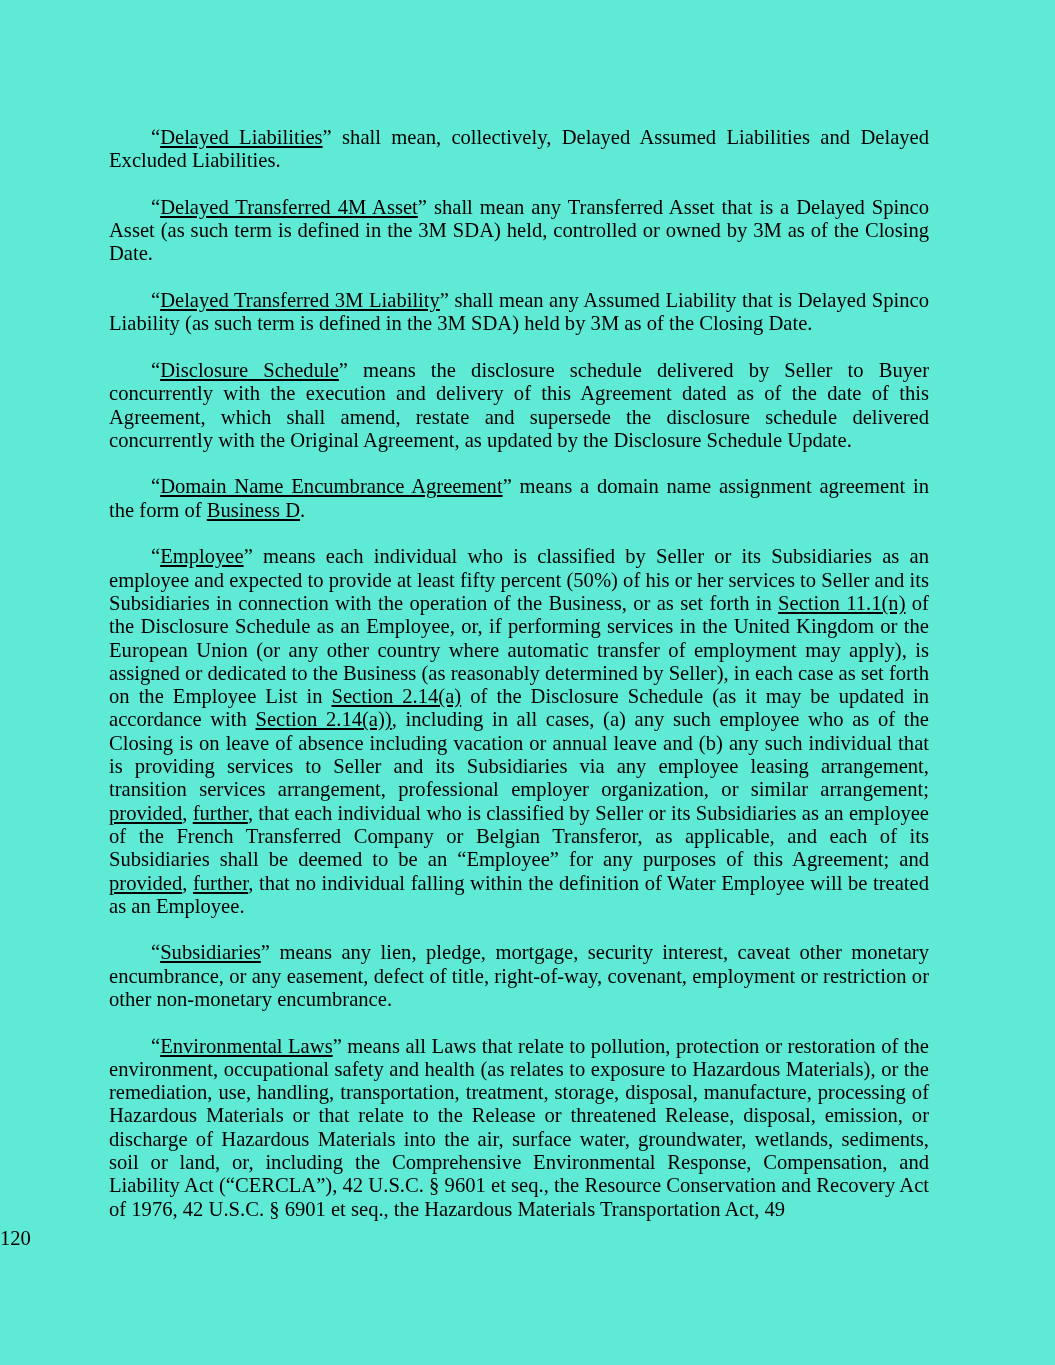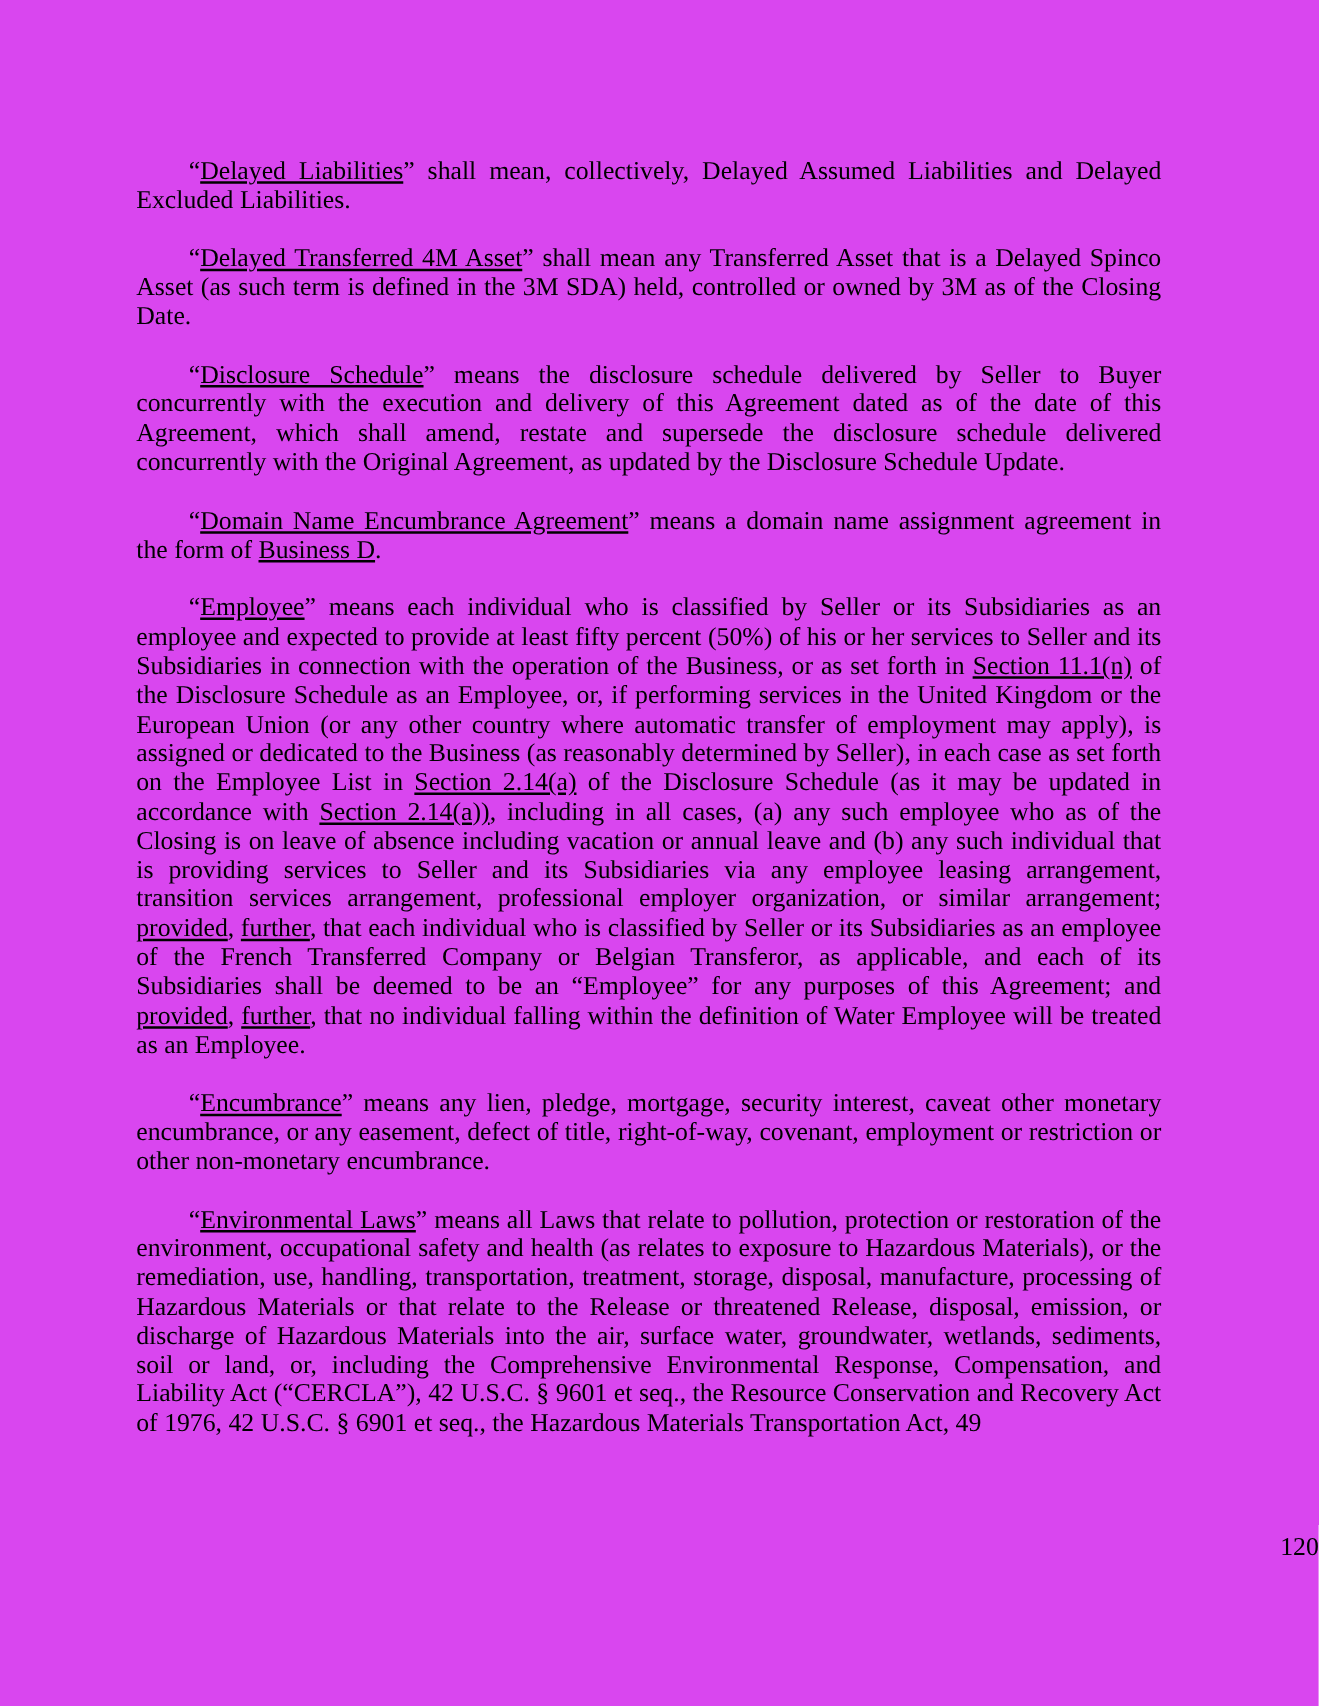--- a/index.html
+++ b/index.html
@@ -4,21 +4,21 @@
 <style>
   html, body {
     margin: 0;
     padding: 0;
     background: #ffffff;
   }
   .page {
     position: relative;
     width: 1055px;
     height: 1365px;
-    background: #d946ef;
+    background: #5eead4;
     overflow: hidden;
     color: #000000;
     font-family: "Liberation Serif", "DejaVu Serif", serif;
   }
   .content {
     position: absolute;
     left: 109px;
     top: 126px;
     width: 820px;
   }
@@ -32,33 +32,34 @@
   }
   .u {
     text-decoration: underline;
     text-underline-offset: 2px;
   }
   .page-number {
     position: absolute;
     top: 1227px;
     left: 0;
     width: 100%;
-    text-align: right;
+    text-align: left;
     font-size: 20.6px;
     line-height: 23.3px;
     color: #000000;
   }
 </style>
 </head>
 <body>
 
 <div class="page">
   <div class="content">
     <p><span>“</span><span class="u">Delayed Liabilities</span><span>” shall mean, collectively, Delayed Assumed Liabilities and Delayed Excluded Liabilities.</span></p>
     <p><span>“</span><span class="u">Delayed Transferred 4M Asset</span><span>” shall mean any Transferred Asset that is a Delayed Spinco Asset (as such term is defined in the 3M SDA) held, controlled or owned by 3M as of the Closing Date.</span></p>
+    <p><span>“</span><span class="u">Delayed Transferred 3M Liability</span><span>” shall mean any Assumed Liability that is Delayed Spinco Liability (as such term is defined in the 3M SDA) held by 3M as of the Closing Date.</span></p>
     <p><span>“</span><span class="u">Disclosure Schedule</span><span>” means the disclosure schedule delivered by Seller to Buyer concurrently with the execution and delivery of this Agreement dated as of the date of this Agreement, which shall amend, restate and supersede the disclosure schedule delivered concurrently with the Original Agreement, as updated by the Disclosure Schedule Update.</span></p>
     <p><span>“</span><span class="u">Domain Name Encumbrance Agreement</span><span>” means a domain name assignment agreement in the form of </span><span class="u">Business D</span><span>.</span></p>
     <p><span>“</span><span class="u">Employee</span><span>” means each individual who is classified by Seller or its Subsidiaries as an employee and expected to provide at least fifty percent (50%) of his or her services to Seller and its Subsidiaries in connection with the operation of the Business, or as set forth in </span><span class="u">Section 11.1(n)</span><span> of the Disclosure Schedule as an Employee, or, if performing services in the United Kingdom or the European Union (or any other country where automatic transfer of employment may apply), is assigned or dedicated to the Business (as reasonably determined by Seller), in each case as set forth on the Employee List in </span><span class="u">Section 2.14(a)</span><span> of the Disclosure Schedule (as it may be updated in accordance with </span><span class="u">Section 2.14(a))</span><span>, including in all cases, (a) any such employee who as of the Closing is on leave of absence including vacation or annual leave and (b) any such individual that is providing services to Seller and its Subsidiaries via any employee leasing arrangement, transition services arrangement, professional employer organization, or similar arrangement; </span><span class="u">provided</span><span>, </span><span class="u">further</span><span>, that each individual who is classified by Seller or its Subsidiaries as an employee of the French Transferred Company or Belgian Transferor, as applicable, and each of its Subsidiaries shall be deemed to be an “Employee” for any purposes of this Agreement; and </span><span class="u">provided</span><span>, </span><span class="u">further</span><span>, that no individual falling within the definition of Water Employee will be treated as an Employee.</span></p>
-    <p><span>“</span><span class="u">Encumbrance</span><span>” means any lien, pledge, mortgage, security interest, caveat other monetary encumbrance, or any easement, defect of title, right-of-way, covenant, employment or restriction or other non-monetary encumbrance.</span></p>
+    <p><span>“</span><span class="u">Subsidiaries</span><span>” means any lien, pledge, mortgage, security interest, caveat other monetary encumbrance, or any easement, defect of title, right-of-way, covenant, employment or restriction or other non-monetary encumbrance.</span></p>
     <p><span>“</span><span class="u">Environmental Laws</span><span>” means all Laws that relate to pollution, protection or restoration of the environment, occupational safety and health (as relates to exposure to Hazardous Materials), or the remediation, use, handling, transportation, treatment, storage, disposal, manufacture, processing of Hazardous Materials or that relate to the Release or threatened Release, disposal, emission, or discharge of Hazardous Materials into the air, surface water, groundwater, wetlands, sediments, soil or land, or, including the Comprehensive Environmental Response, Compensation, and Liability Act (“CERCLA”), 42 U.S.C. § 9601 et seq., the Resource Conservation and Recovery Act of 1976, 42 U.S.C. § 6901 et seq., the Hazardous Materials Transportation Act, 49</span></p>
   </div>
   <div class="page-number">120</div>
 </div>
 
 </body></html>

